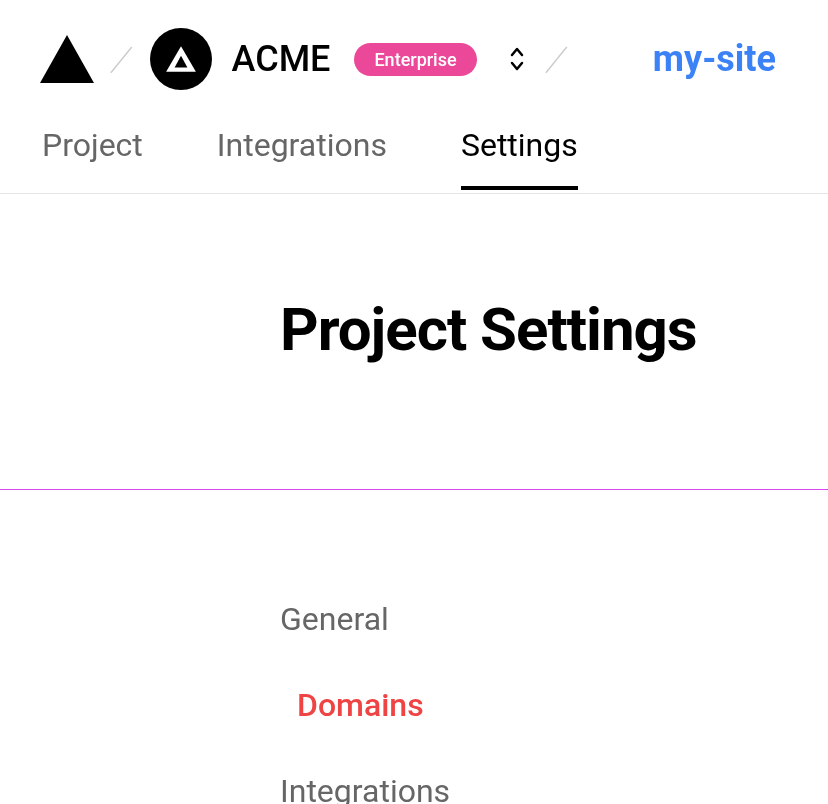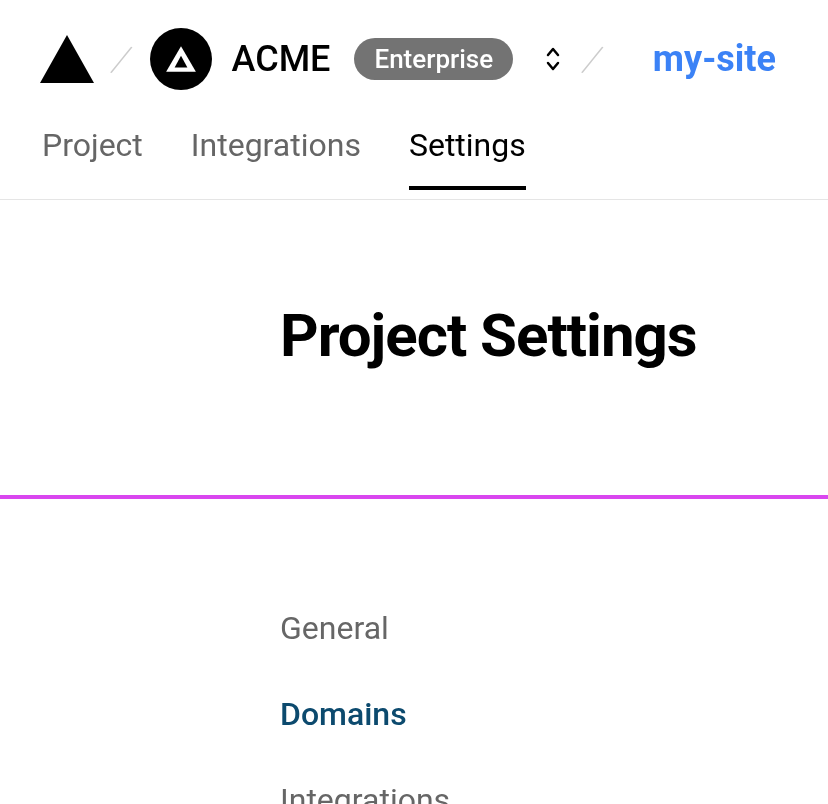--- a/index.html
+++ b/index.html
@@ -43,23 +43,23 @@
       flex-shrink: 0;
     }
     .org-name {
       font-size: 36px;
       font-weight: 500;
       color: #000;
       margin-left: 4px;
       text-align: right;
     }
     .plan-badge {
-      background: #737373;
+      background: #ec4899;
       color: #fff;
-      font-size: 26px;
+      font-size: 18px;
       font-weight: 500;
       padding: 6px 20px;
       border-radius: 24px;
       margin-left: 8px;
     }
     .switcher {
       display: flex;
       flex-direction: column;
       align-items: center;
       justify-content: center;
@@ -72,61 +72,62 @@
     }
     .project-name {
       font-size: 36px;
       font-weight: 700;
       color: #3b82f6;
       margin-left: auto;
       margin-right: 12px;
     }
     .tabs {
       display: flex;
-      gap: 48px;
-      padding: 36px 42px 10px 42px;
+      gap: 74px;
+      padding: 36px 42px 4px 42px;
       border-bottom: 1px solid #e5e5e5;
     }
     .tab {
       font-size: 32px;
       color: #666;
       padding-bottom: 22px;
       cursor: pointer;
       border-bottom: 4px solid transparent;
       margin-bottom: -1px;
     }
     .tab.active {
       color: #000;
       border-bottom: 4px solid #000;
     }
     .page-title-section {
       padding: 100px 16px 0 280px;
-      border-bottom: 4px solid #d946ef;
+      border-bottom: 1px solid #d946ef;
       padding-bottom: 124px;
     }
     .page-title {
       font-size: 60px;
       font-weight: 700;
       letter-spacing: -1px;
       color: #000;
     }
     .sidebar-nav {
       padding: 110px 0 0 280px;
       display: flex;
       flex-direction: column;
       gap: 48px;
     }
     .sidebar-item {
       font-size: 32px;
       color: #666;
       cursor: pointer;
     }
     .sidebar-item.active {
-      color: #0c4a6e;
+      color: #ef4444;
       font-weight: 500;
+      margin-left: 17px;
     }
   </style>
 </head>
 <body>
 
 <div class="header">
   <div class="logo-triangle">
     <svg viewBox="0 0 54 48" width="54" height="48">
       <path d="M27 0 L54 48 L0 48 Z" fill="#000"></path>
     </svg>

